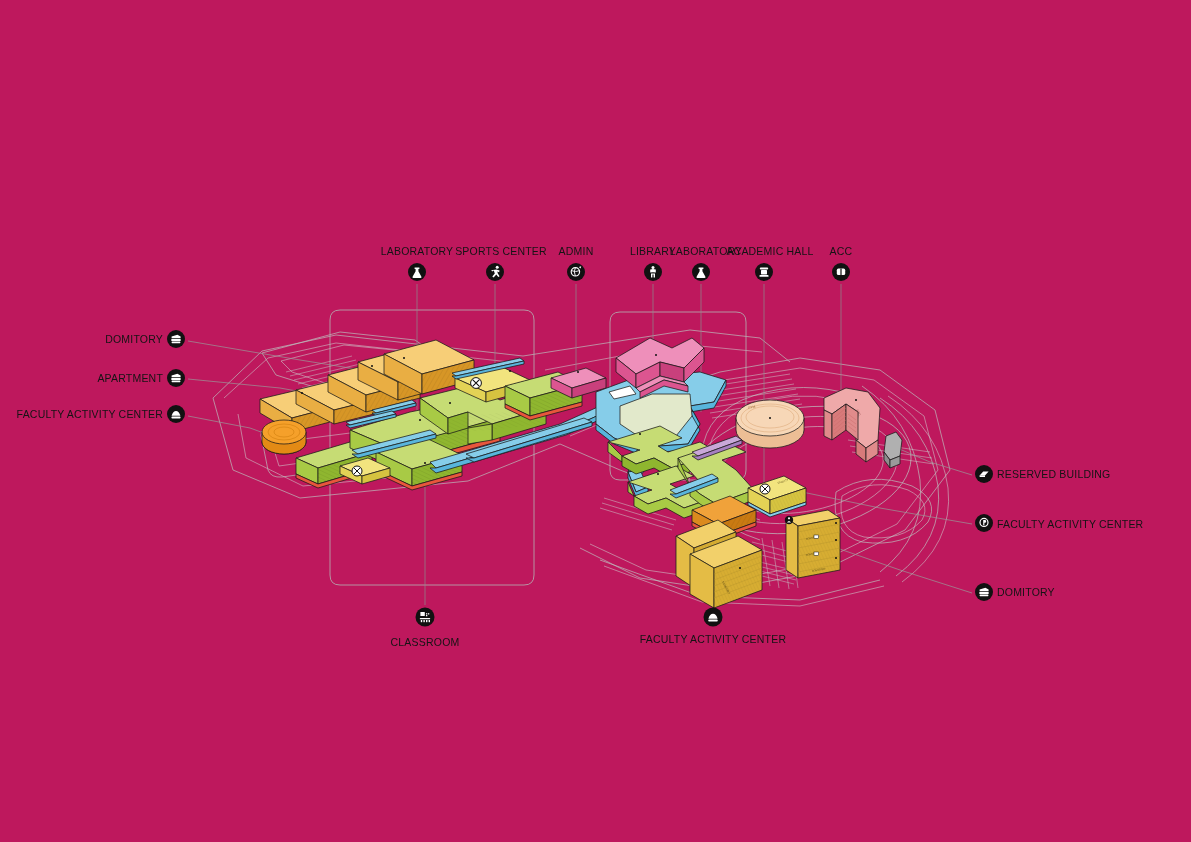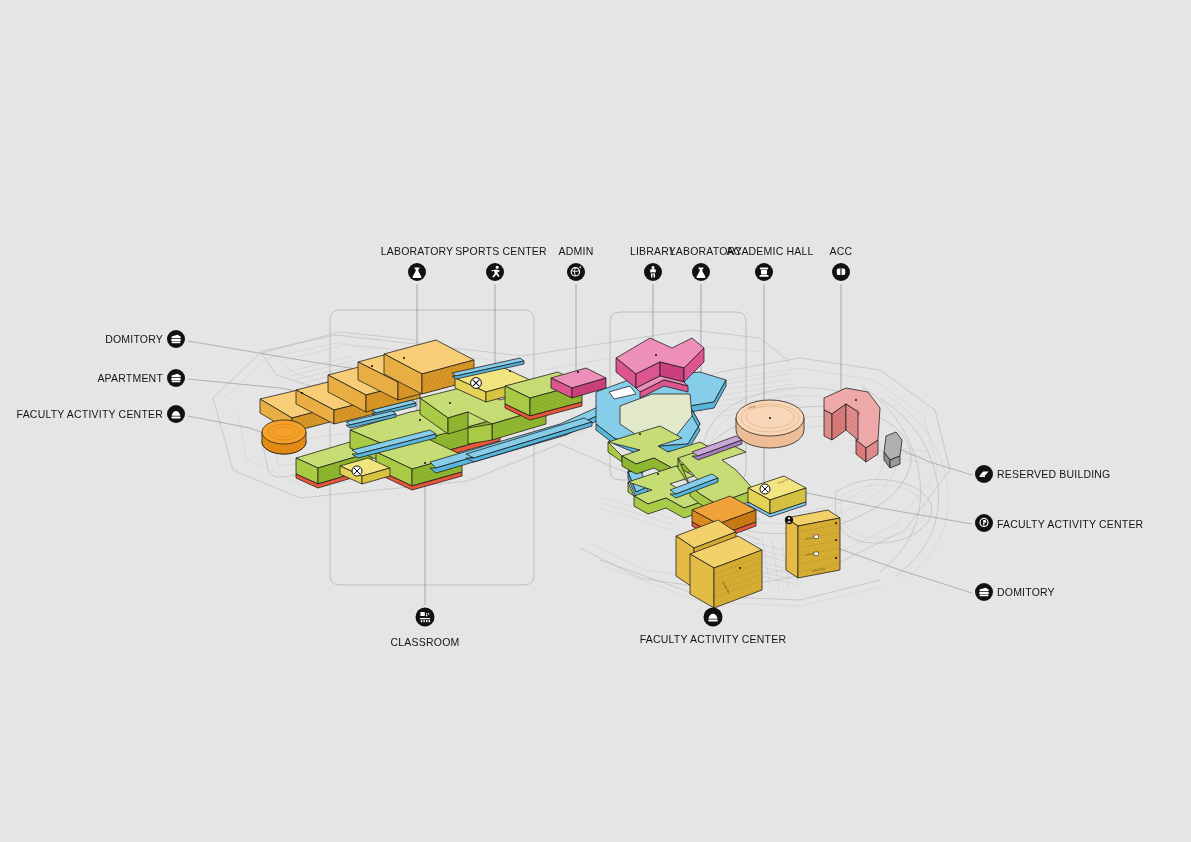--- a/index.html
+++ b/index.html
@@ -1,17 +1,17 @@
 <!DOCTYPE html>
 <html><head>
 <meta charset="utf-8">
 <style>
   html,body{margin:0;padding:0;background:#ffffff;}
   body{width:1191px;height:842px;font-family:"Liberation Sans",sans-serif;overflow:hidden;}
-  #stage{position:relative;width:1191px;height:842px;background:#e5e5e5;}
+  #stage{position:relative;width:1191px;height:842px;background:#be185d;}
   svg{display:block;}
   .lbl{font-family:"Liberation Sans",sans-serif;font-size:10.5px;fill:#141414;letter-spacing:.2px;}
   .lbl-r{text-anchor:end;}
   .lbl-l{text-anchor:start;}
   .lbl-c{text-anchor:middle;}
   .leader{stroke:#9a9a9a;stroke-width:.7;fill:none;}
   .guide{stroke:#8d8d8d;stroke-width:.7;fill:none;}
   .zone{stroke:#b4b4b4;stroke-width:.8;fill:none;}
   .site{stroke:#bdbdbd;stroke-width:.7;fill:none;}
   .site2{stroke:#cfcfcf;stroke-width:.55;fill:none;}

